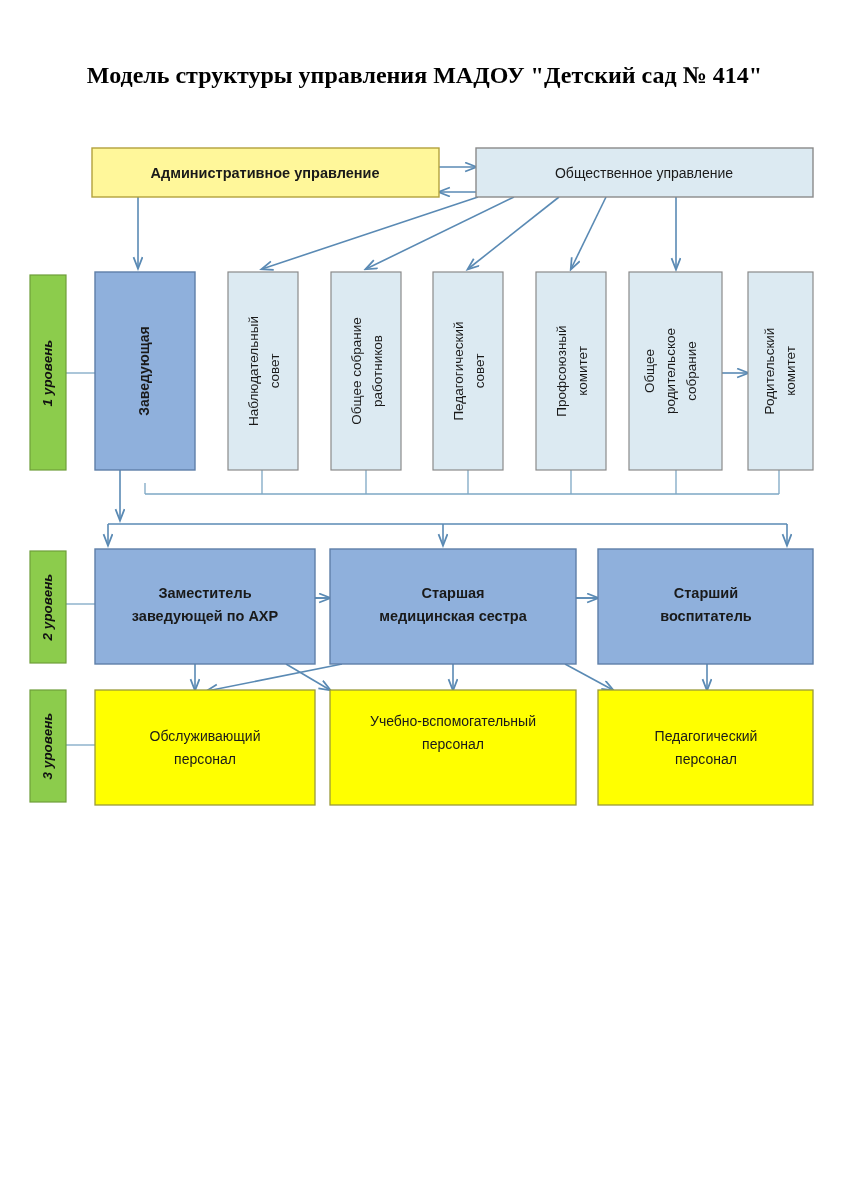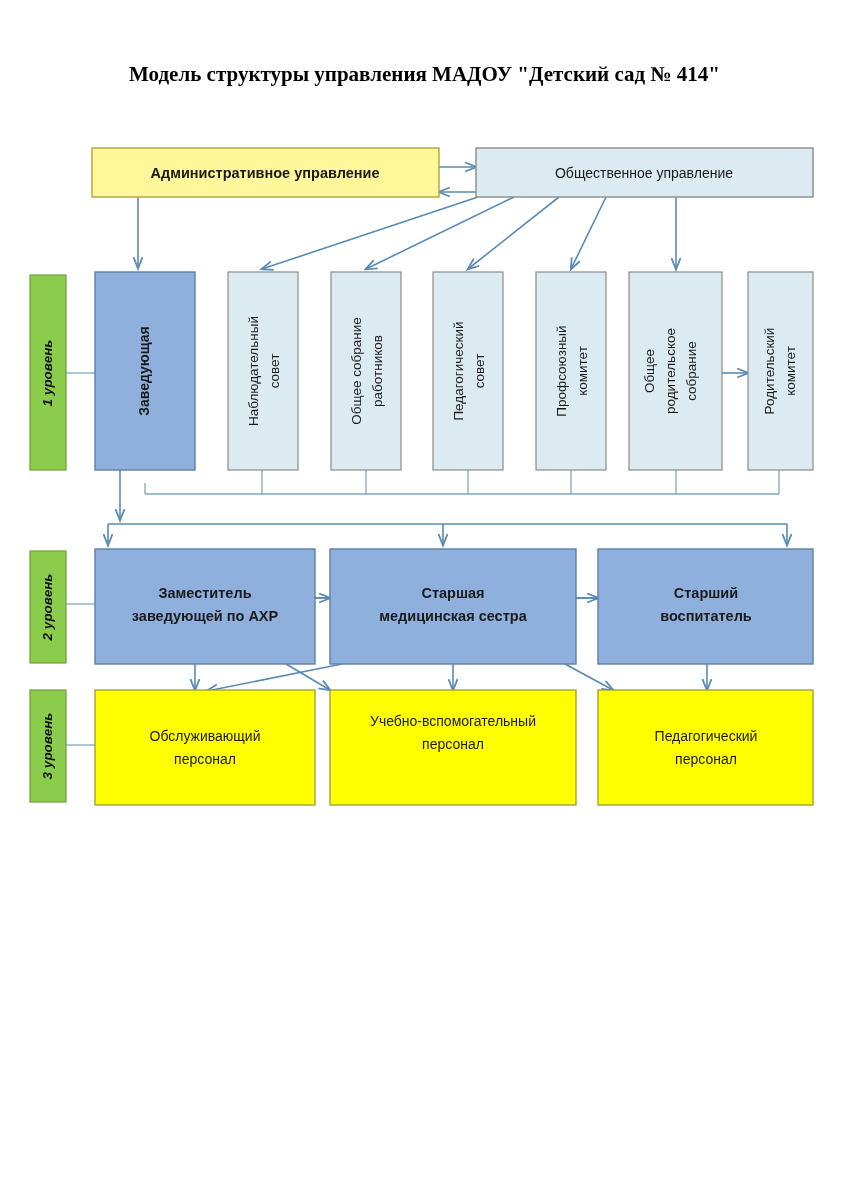--- a/index.html
+++ b/index.html
@@ -21,21 +21,21 @@
     background: #ffffff;
   }
   #diagram-title {
     position: absolute;
     left: 0;
     top: 62px;
     width: 849px;
     text-align: center;
     font-family: "Liberation Serif", serif;
     font-weight: bold;
-    font-size: 21px;
+    font-size: 24px;
     color: #000000;
     letter-spacing: 0px;
   }
   svg#chart-svg {
     position: absolute;
     left: 0;
     top: 0;
     width: 849px;
     height: 1200px;
   }

